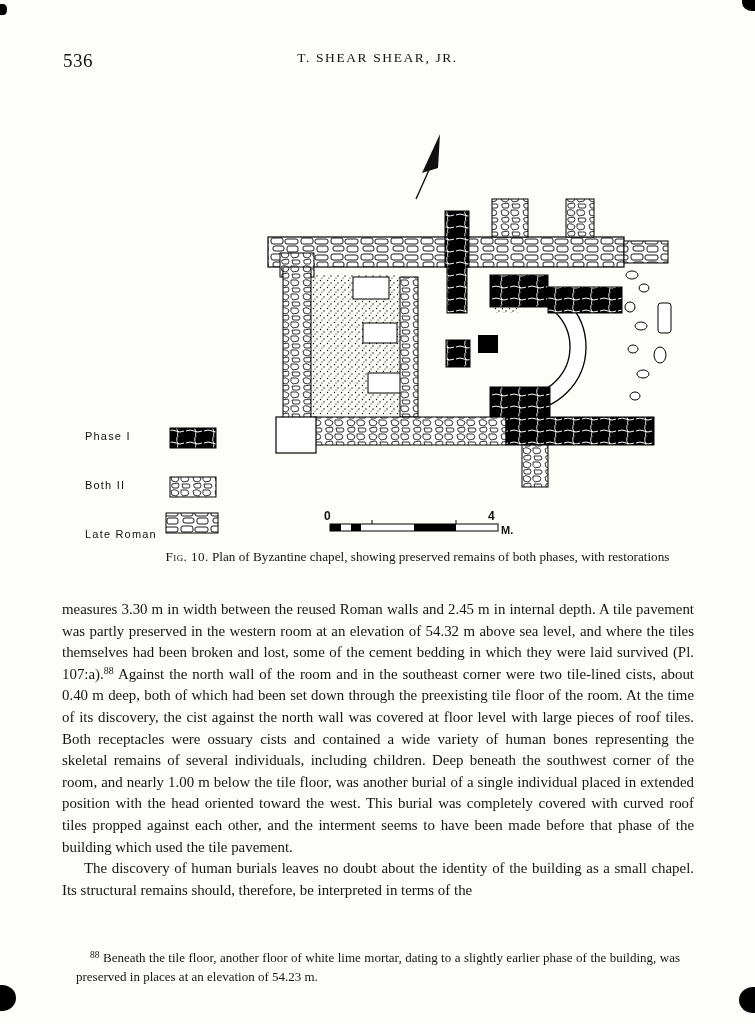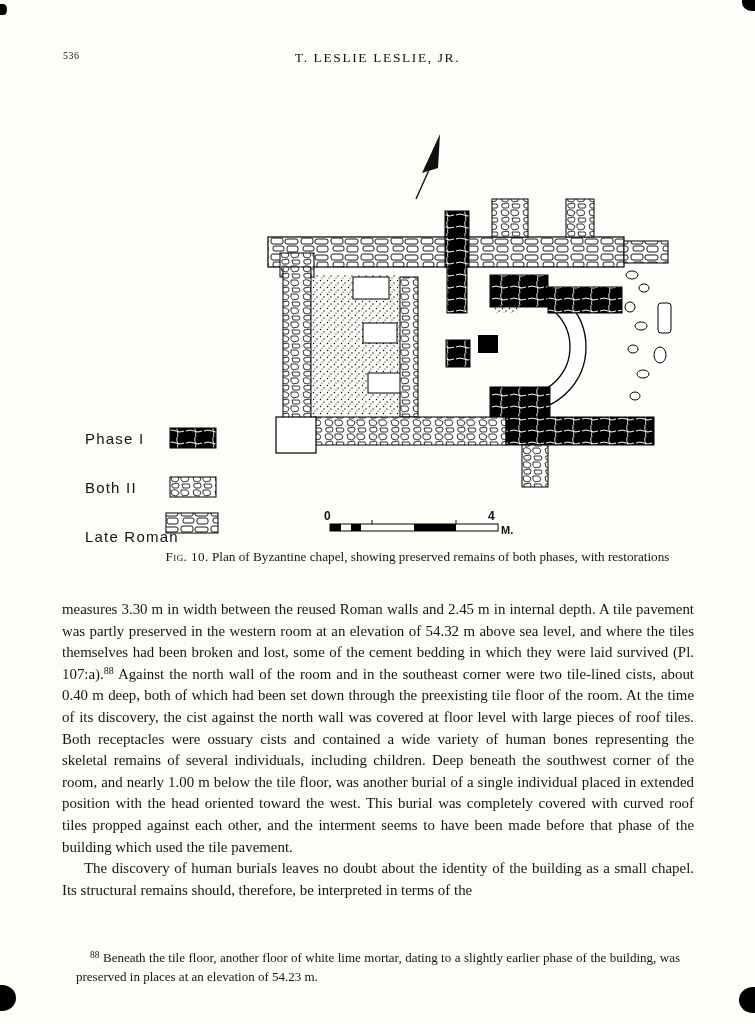--- a/index.html
+++ b/index.html
@@ -7,34 +7,34 @@
     position:relative;
     width:755px;height:1024px;
     margin:0 auto;
     background:#fdfdfa;
     font-family:"Liberation Serif",serif;
     color:#141414;
     overflow:hidden;
   }
   .page-number{
     position:absolute;left:63px;top:50px;
-    font-size:10px;letter-spacing:.5px;
+    font-size:19px;letter-spacing:.5px;
   }
   .running-head{
     position:absolute;left:0;top:50px;width:100%;
     text-align:center;font-size:13.5px;letter-spacing:1.6px;
   }
   .figure-area{
     position:absolute;left:60px;top:125px;width:660px;height:420px;
   }
   .figure-area svg{position:absolute;left:0;top:0;}
   .legend-label{
     position:absolute;
     font-family:"Liberation Sans",sans-serif;
-    font-size:15px;letter-spacing:1.2px;color:#111;
+    font-size:11px;letter-spacing:1.2px;color:#111;
     white-space:nowrap;
   }
   .lbl-phase1{left:25px;top:305px;}
   .lbl-phase2{left:25px;top:354px;}
   .lbl-late{left:25px;top:391px;margin-top:12px;}
   .scale-num{
     position:absolute;
     font-family:"Liberation Sans",sans-serif;
     font-size:12px;font-weight:bold;color:#111;
   }
@@ -65,21 +65,21 @@
   .art-br{left:739px;top:987px;width:28px;height:26px;border-radius:50%;}
   .art-tl{left:0;top:4px;width:7px;height:11px;border-radius:0 60% 60% 0;}
   .art-tr{left:742px;top:0;width:13px;height:11px;border-radius:0 0 0 80%;}
 </style>
 </head>
 <body>
 
 <div class="page">
 
   <div class="page-number">536</div>
-  <div class="running-head">T. LESLIE LESLIE, JR.</div>
+  <div class="running-head">T. SHEAR SHEAR, JR.</div>
 
   <div class="figure-area">
 
     <svg width="660" height="420" viewBox="0 0 660 420">
       <defs>
         <pattern id="p-stones" width="22" height="14" patternUnits="userSpaceOnUse">
           <rect width="22" height="14" fill="#fff"></rect>
           <path d="M1 2 Q3 0 6 1 L9 3 Q9 6 6 7 L2 6 Z" fill="#fff" stroke="#000" stroke-width="0.8"></path>
           <path d="M11 1 L17 1 Q20 3 18 6 L13 7 Q10 5 11 1 Z" fill="#fff" stroke="#000" stroke-width="0.8"></path>
           <path d="M2 9 L8 8 Q10 10 8 13 L3 13 Q1 11 2 9 Z" fill="#fff" stroke="#000" stroke-width="0.8"></path>

